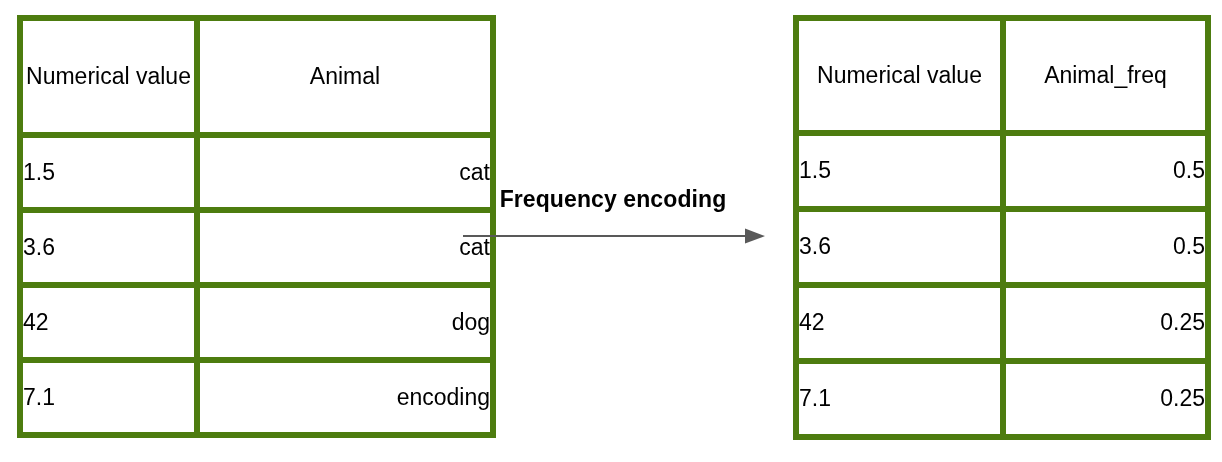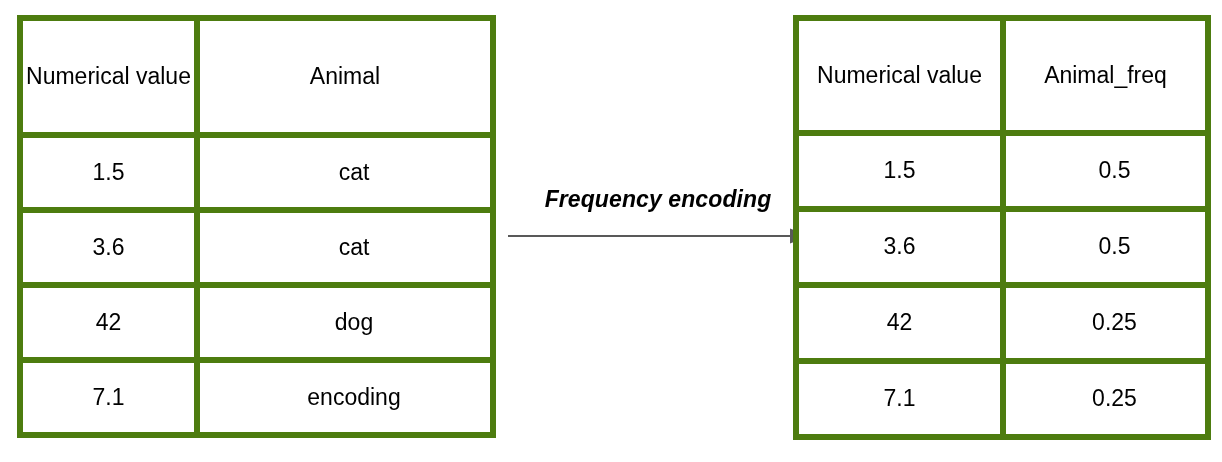--- a/index.html
+++ b/index.html
@@ -41,24 +41,23 @@
     box-sizing: border-box;
   }
   .data-table td.hdr {
     text-align: center;
     height: 117px;
   }
   .data-table td.cell {
     height: 75px;
   }
   .data-table td.num {
-    text-align: center;
   }
   .data-table td.txt {
-    text-align: center;
+    text-align: right;
     padding-left: 18px;
   }
 
   
   #table-source {
     left: 17px;
     top: 15px;
     width: 473px;
   }
   #table-source col.c-num { width: 177px; }
@@ -71,25 +70,24 @@
     width: 412px;
   }
   #table-result col.c-num { width: 207px; }
   #table-result col.c-txt { width: 205px; }
   #table-result td.hdr { height: 115px; }
   #table-result td.cell { height: 76px; }
 
   
   .transform {
     position: absolute;
-    left: 502px;
+    left: 457px;
     top: 186px;
     width: 312px;
     height: 75px;
-    font-style: italic;
   }
   .transform-label {
     position: absolute;
     left: 0;
     top: 0;
     width: 312px;
     text-align: center;
     font-size: 23px;
     font-weight: bold;
     letter-spacing: 0.1px;

